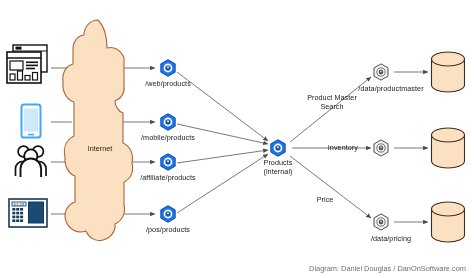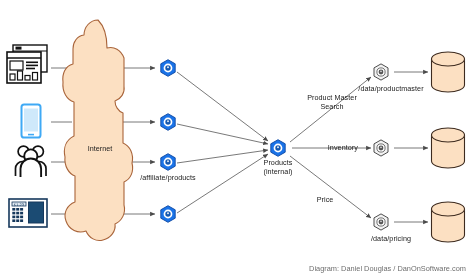--- a/index.html
+++ b/index.html
@@ -181,48 +181,51 @@
   <div class="cloud-text" style="left:70px;top:144px;width:60px;">Internet</div>
 
   <div class="node" style="left:159px;top:59px;">
     <svg viewBox="0 0 18 18">
       <polygon points="9,0.7 16.2,4.8 16.2,13.2 9,17.3 1.8,13.2 1.8,4.8" fill="#1a73e8" stroke="#0d47a1" stroke-width="0.9"></polygon>
       <circle cx="9" cy="9" r="4.4" fill="#ffffff"></circle>
       <circle cx="9" cy="9" r="2.7" fill="#1558b0"></circle>
       <circle cx="9" cy="8.2" r="1" fill="#ffffff" opacity="0.85"></circle>
     </svg>
   </div>
+  <div class="lbl" style="left:118px;top:80px;width:100px;">/web/products</div>
 
   <div class="node" style="left:159px;top:113px;">
     <svg viewBox="0 0 18 18">
       <polygon points="9,0.7 16.2,4.8 16.2,13.2 9,17.3 1.8,13.2 1.8,4.8" fill="#1a73e8" stroke="#0d47a1" stroke-width="0.9"></polygon>
       <circle cx="9" cy="9" r="4.4" fill="#ffffff"></circle>
       <circle cx="9" cy="9" r="2.7" fill="#1558b0"></circle>
       <circle cx="9" cy="8.2" r="1" fill="#ffffff" opacity="0.85"></circle>
     </svg>
   </div>
+  <div class="lbl" style="left:118px;top:134px;width:100px;">/mobile/products</div>
 
   <div class="node" style="left:159px;top:153px;">
     <svg viewBox="0 0 18 18">
       <polygon points="9,0.7 16.2,4.8 16.2,13.2 9,17.3 1.8,13.2 1.8,4.8" fill="#1a73e8" stroke="#0d47a1" stroke-width="0.9"></polygon>
       <circle cx="9" cy="9" r="4.4" fill="#ffffff"></circle>
       <circle cx="9" cy="9" r="2.7" fill="#1558b0"></circle>
       <circle cx="9" cy="8.2" r="1" fill="#ffffff" opacity="0.85"></circle>
     </svg>
   </div>
   <div class="lbl" style="left:118px;top:174px;width:100px;">/affiliate/products</div>
 
   <div class="node" style="left:159px;top:205px;">
     <svg viewBox="0 0 18 18">
       <polygon points="9,0.7 16.2,4.8 16.2,13.2 9,17.3 1.8,13.2 1.8,4.8" fill="#1a73e8" stroke="#0d47a1" stroke-width="0.9"></polygon>
       <circle cx="9" cy="9" r="4.4" fill="#ffffff"></circle>
       <circle cx="9" cy="9" r="2.7" fill="#1558b0"></circle>
       <circle cx="9" cy="8.2" r="1" fill="#ffffff" opacity="0.85"></circle>
     </svg>
   </div>
+  <div class="lbl" style="left:118px;top:226px;width:100px;">/pos/products</div>
 
   <div class="node" style="left:269px;top:139px;">
     <svg viewBox="0 0 18 18">
       <polygon points="9,0.7 16.2,4.8 16.2,13.2 9,17.3 1.8,13.2 1.8,4.8" fill="#1a73e8" stroke="#0d47a1" stroke-width="0.9"></polygon>
       <circle cx="9" cy="9" r="4.4" fill="#ffffff"></circle>
       <circle cx="9" cy="9" r="2.7" fill="#1558b0"></circle>
       <circle cx="9" cy="8.2" r="1" fill="#ffffff" opacity="0.85"></circle>
     </svg>
   </div>
   <div class="lbl two" style="left:243px;top:159px;width:70px;">Products

